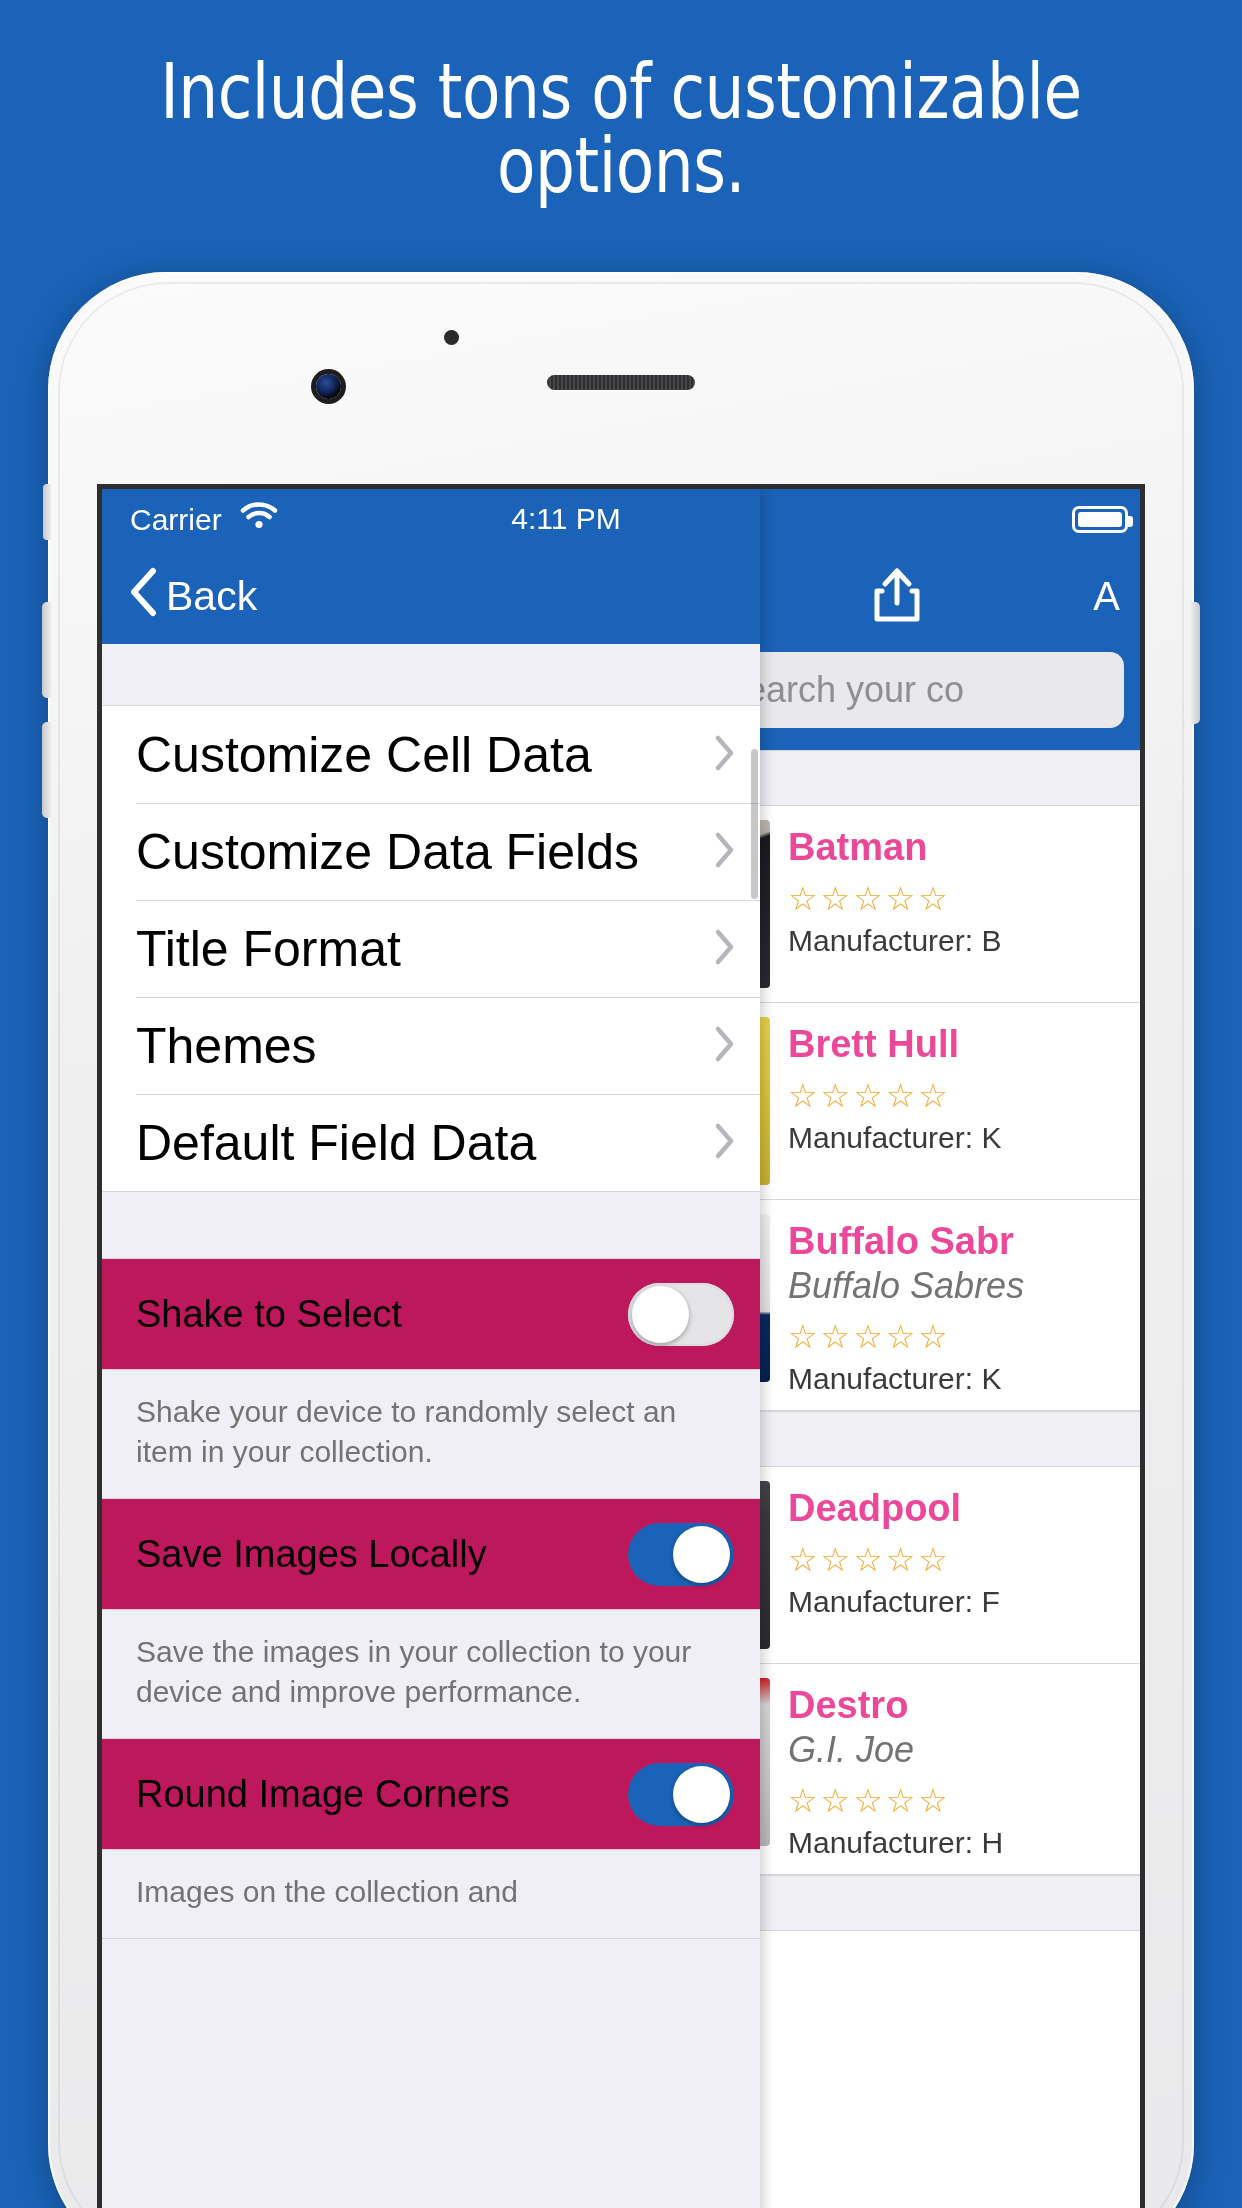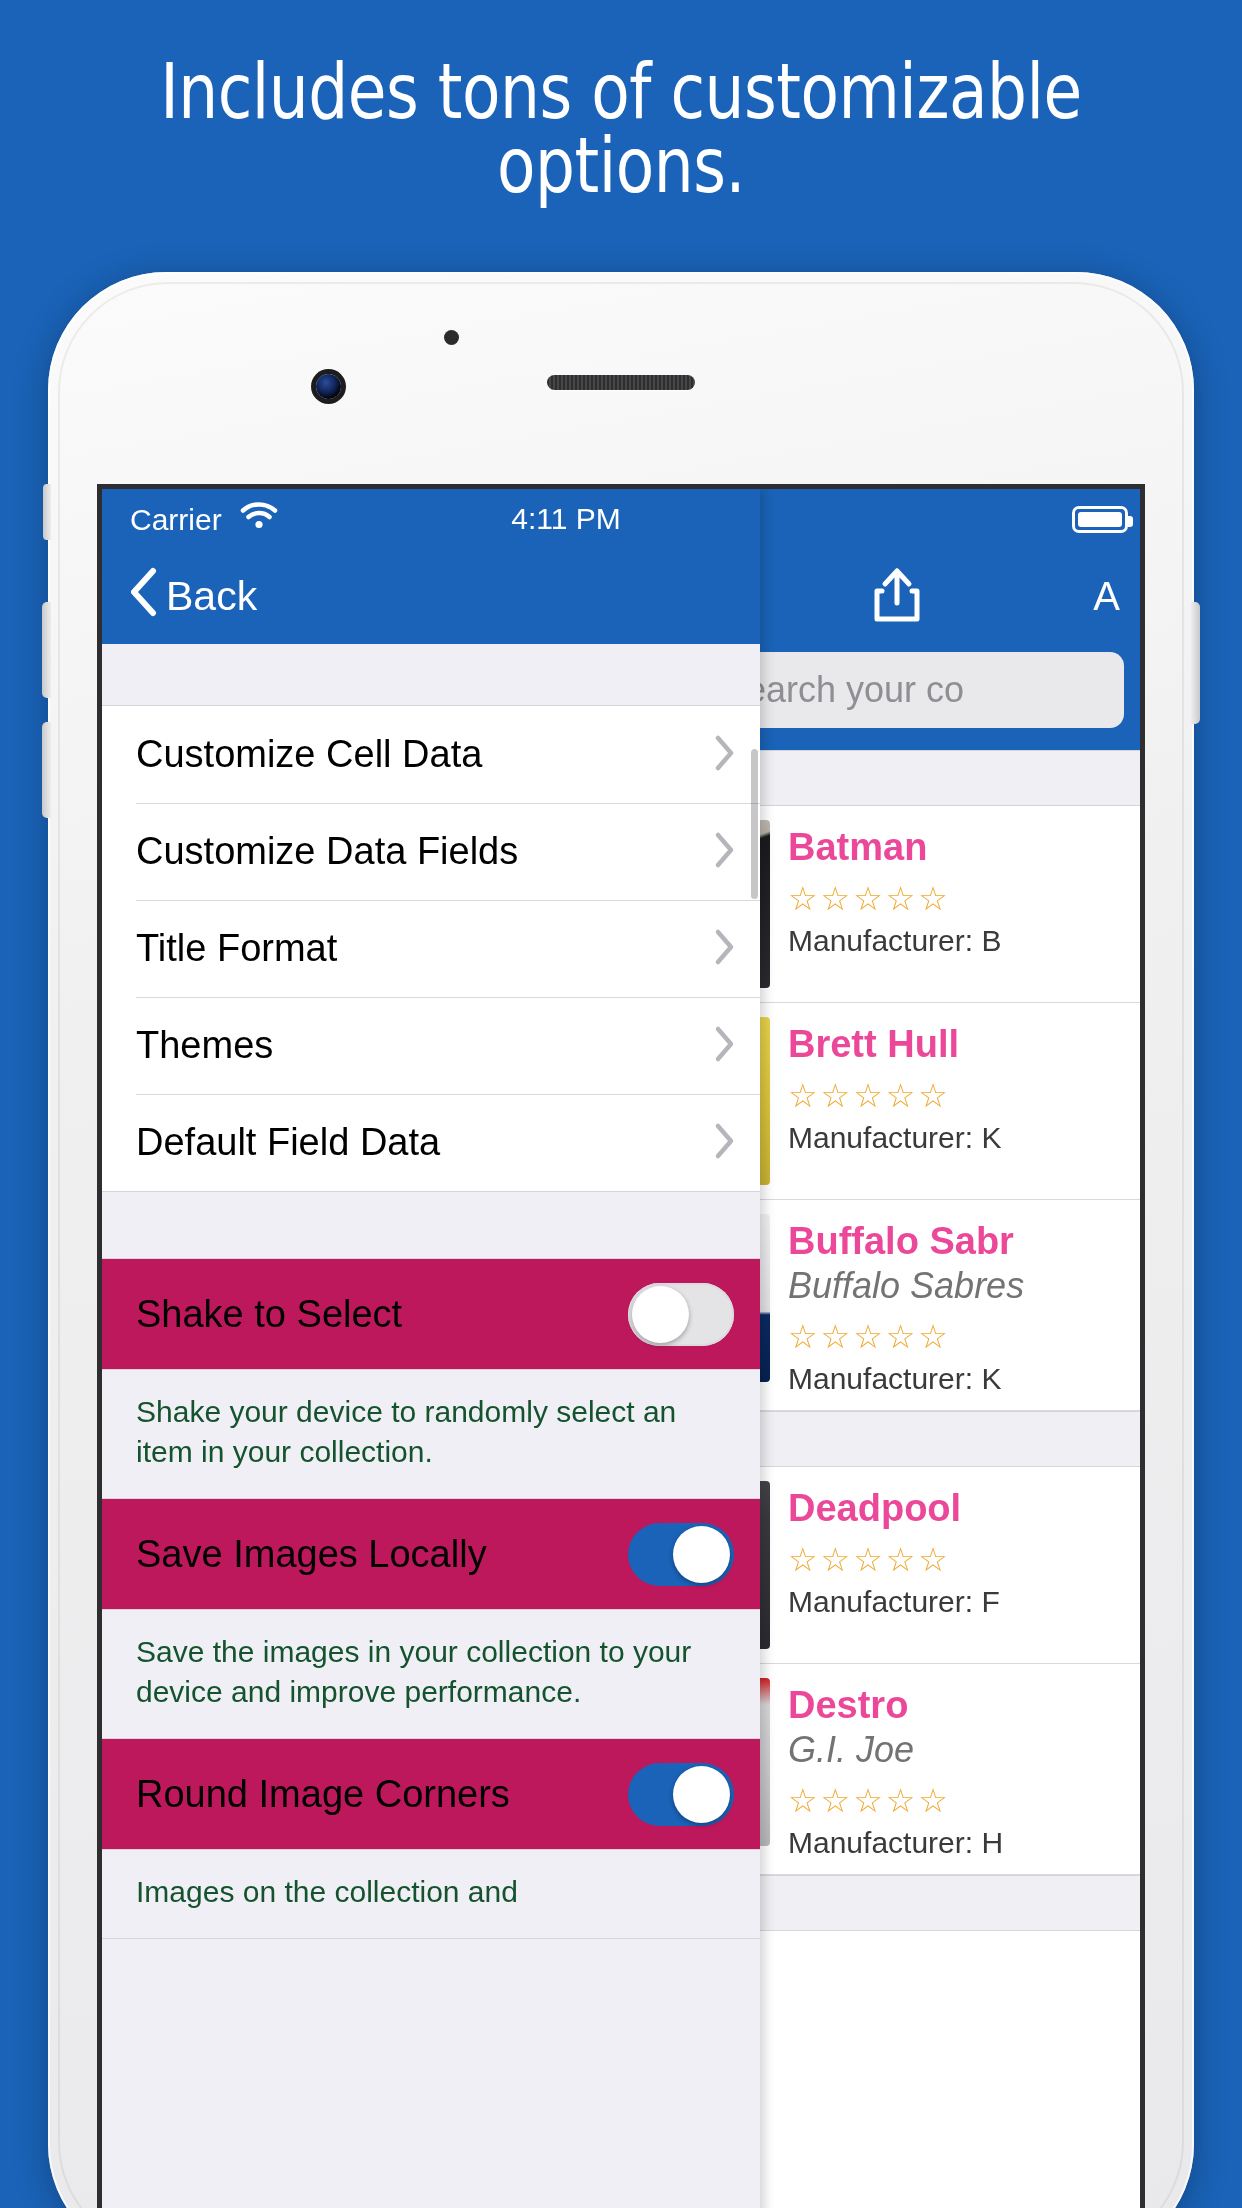--- a/index.html
+++ b/index.html
@@ -105,41 +105,41 @@
   .grp-gap{ height:62px; background:#f0eff5; border-bottom:1px solid #d5d4da; }
   .grp-gap.tall{ height:68px; border-top:1px solid #d5d4da; }
 
   .cell{
     height:97px; background:#fff; display:flex; align-items:center;
     padding:0 24px 0 34px; position:relative;
   }
   .cell + .cell::before{
     content:""; position:absolute; left:34px; right:0; top:0; height:1px; background:#d9d8dd;
   }
-  .cell-title{ font-size:38px; color:#000; flex:1; }
+  .cell-title{ font-size:50px; color:#000; flex:1; }
   .disclosure{ color:#b6b5bb; }
 
   .toggle-cell{
     height:110px; background:#be185d; display:flex; align-items:center;
     padding:0 26px 0 34px; position:relative;
   }
   .toggle-cell .cell-title{ font-size:38px; }
   .switch{
     width:106px; height:63px; border-radius:32px; position:relative; flex:none;
     background:#e4e4e6; box-shadow:inset 0 0 0 2px #dcdce0;
   }
   .switch.on{ background:#1a63b8; box-shadow:none; }
   .knob{
     position:absolute; top:3px; left:4px; width:57px; height:57px;
     border-radius:50%; background:#fff; box-shadow:0 2px 5px rgba(0,0,0,.32);
   }
   .switch.on .knob{ left:45px; }
 
   .footer-note{
-    background:#f0eff5; color:#14532d; font-size:30px; line-height:40px;
+    background:#f0eff5; color:#737373; font-size:30px; line-height:40px;
     padding:22px 40px 26px 34px;
     border-top:1px solid #d5d4da; border-bottom:1px solid #d5d4da;
   }
 
   
   .app-right{
     position:absolute; left:516px; top:0; width:532px; height:1778px;
     background:#fff; overflow:hidden; z-index:1;
   }
   .r-statusbar{

